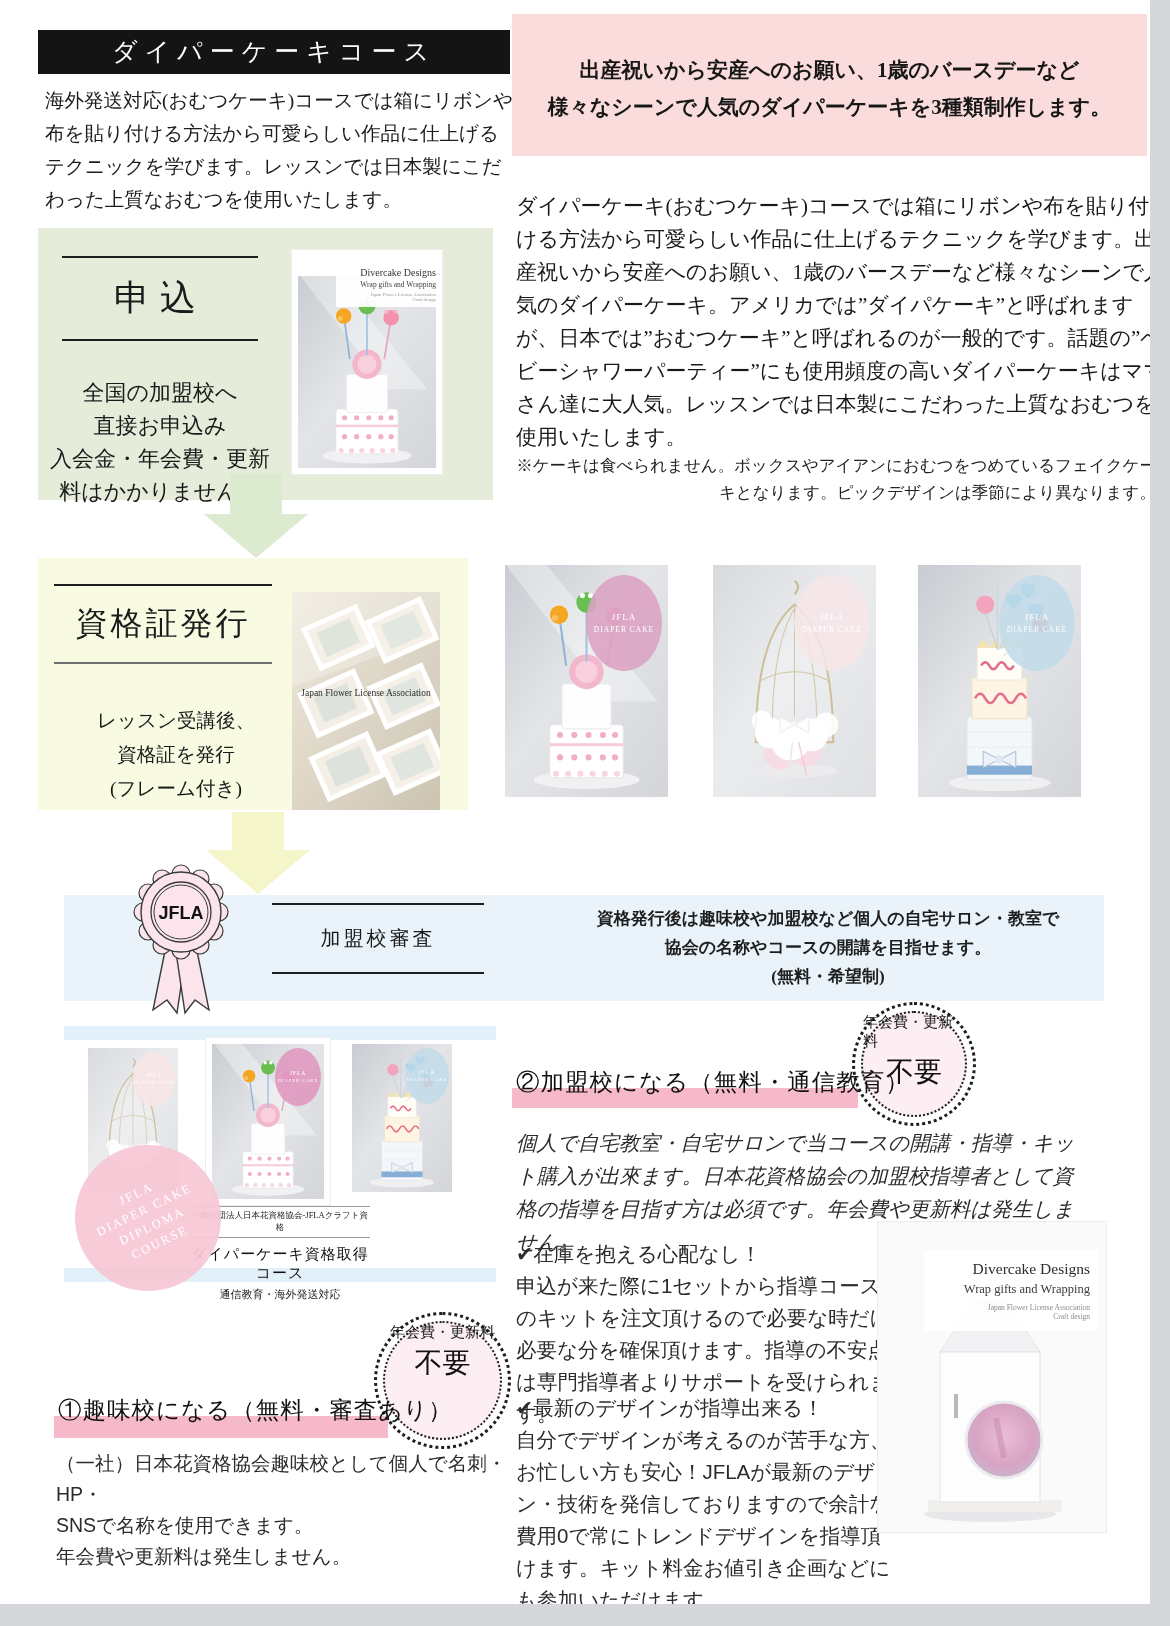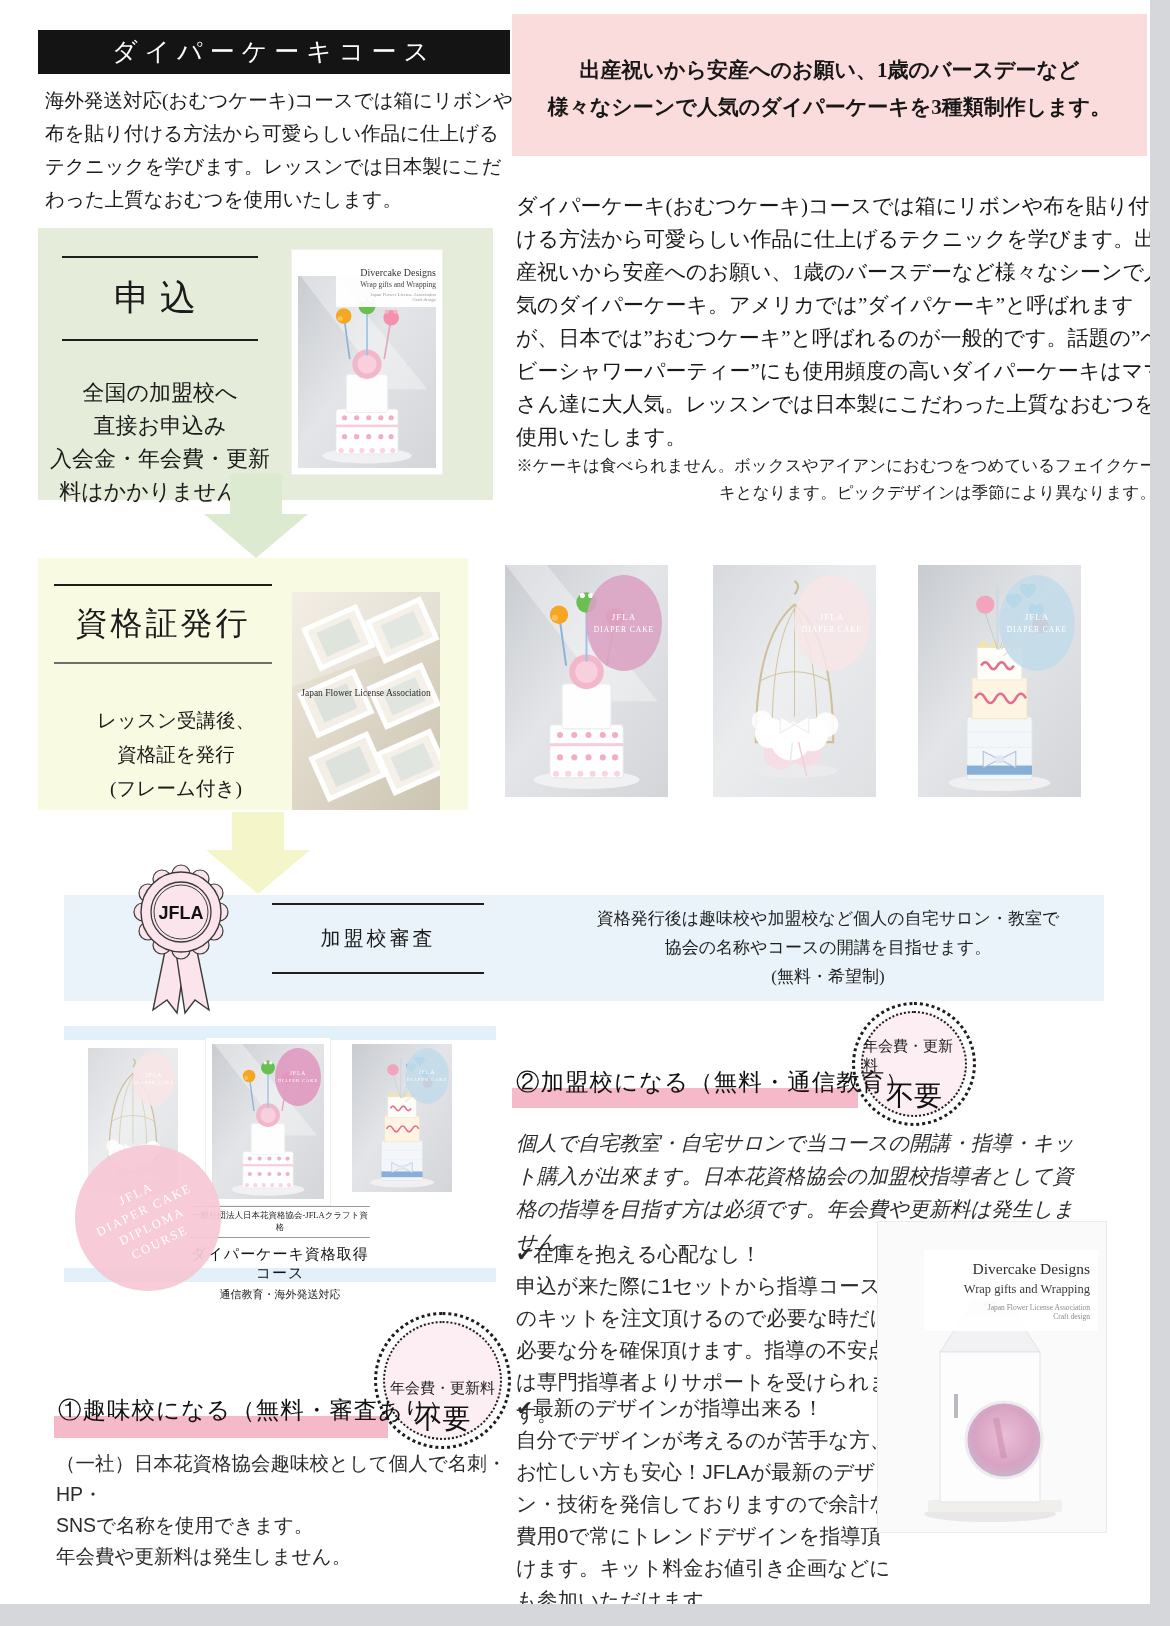--- a/index.html
+++ b/index.html
@@ -22,21 +22,21 @@
       align-items:center;justify-content:center;color:#fff;text-align:center;letter-spacing:1px;
       font-family:"Liberation Serif","DejaVu Serif",serif}
   .oval-badge .l1{font-size:9px;line-height:1.5}
   .oval-badge .l2{font-size:7.5px;line-height:1.4}
   .oval-badge.small .l1{font-size:5.5px;line-height:1.4}
   .oval-badge.small .l2{font-size:4.5px;line-height:1.3}
 
   
   .fee-badge{position:absolute;border-radius:50%;border:3px dotted #1d1d1d;padding:6px;box-sizing:border-box}
   .fee-badge .inner{width:100%;height:100%;border-radius:50%;border:2px dotted #1d1d1d;background:#fdeef3;
-      display:flex;flex-direction:column;align-items:center;justify-content:flex-end;box-sizing:border-box}
+      display:flex;flex-direction:column;align-items:center;justify-content:flex-start;box-sizing:border-box}
   .fee-badge .top{font-family:"Liberation Sans","DejaVu Sans",sans-serif;font-size:15px;color:#222}
   .fee-badge .main{font-size:28px;color:#111;margin-top:2px}
 
   .photo{position:absolute;overflow:hidden}
   .hl-bar{position:absolute;background:#f5b9c9;z-index:0}
   .sec-head{position:absolute;z-index:1;font-size:23.5px;letter-spacing:1px;color:#111}
 </style>
 </head>
 <body>
 
@@ -323,21 +323,21 @@
     <circle cx="55" cy="52" r="27" fill="none" stroke="#3a3a3a" stroke-width="1"></circle>
     <text x="55" y="59" text-anchor="middle" style="font-family:'Liberation Sans','DejaVu Sans',sans-serif;font-weight:bold;font-size:18px;fill:#111;">JFLA</text>
   </svg>
 
   <div class="step-head" style="left:272px;top:903px;width:212px;z-index:2;">
     <div class="rule"></div>
     <div class="t" style="font-size:20px;letter-spacing:3px;margin:20px 0;">加盟校審査</div>
     <div class="rule"></div>
   </div>
 
-  <div class="abs ctr pre" style="left:556px;top:904px;width:544px;font-size:17px;line-height:29px;color:#1e1e1e;z-index:2;">資格発行後は趣味校や加盟校など個人の自宅サロン・教室で
+  <div class="abs ctr pre" style="left:556px;top:904px;width:544px;font-size:17px;line-height:29px;color:#1e1e1e;z-index:2;font-weight:bold;">資格発行後は趣味校や加盟校など個人の自宅サロン・教室で
 協会の名称やコースの開講を目指せます。
 (無料・希望制)</div>
 
   <div class="abs" style="left:64px;top:1026px;width:432px;height:14px;background:#e2f0fa;"></div>
   <div class="abs" style="left:64px;top:1268px;width:432px;height:14px;background:#e2f0fa;"></div>
 
   <div class="photo" style="left:88px;top:1048px;width:90px;height:146px;">
     <svg width="90" height="146">
         <use href="#sym-cage"></use>
       </svg>

